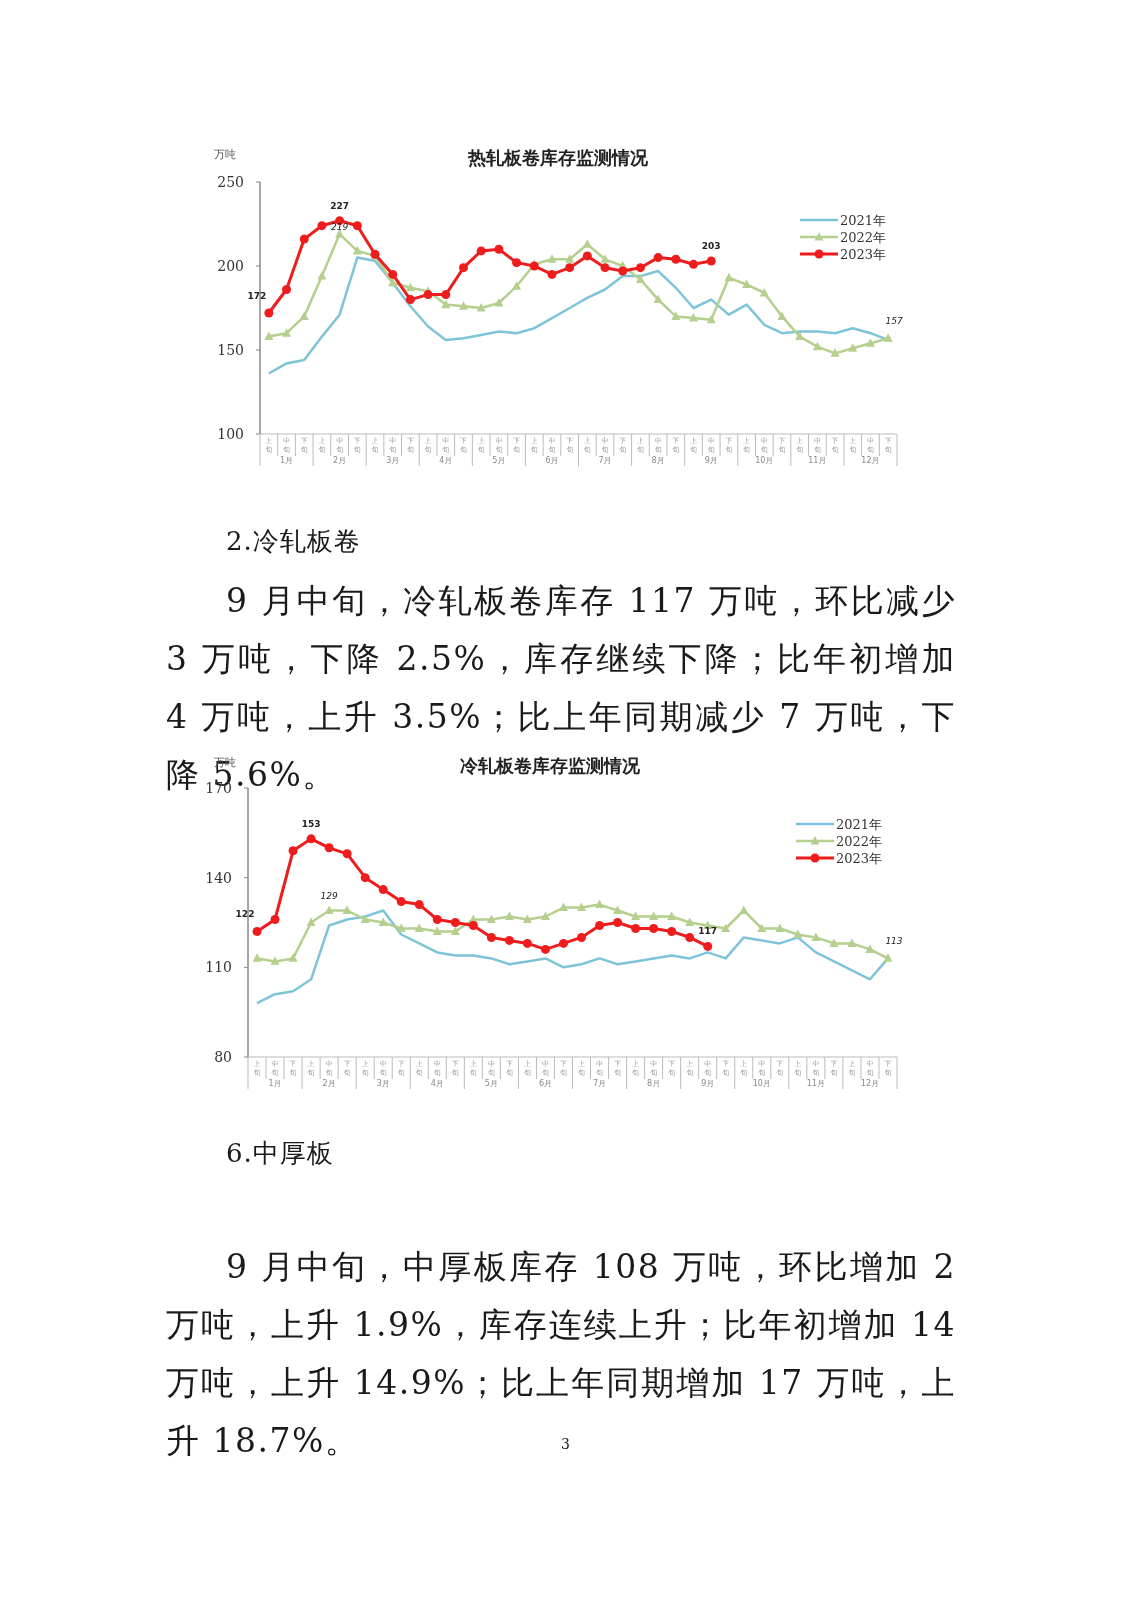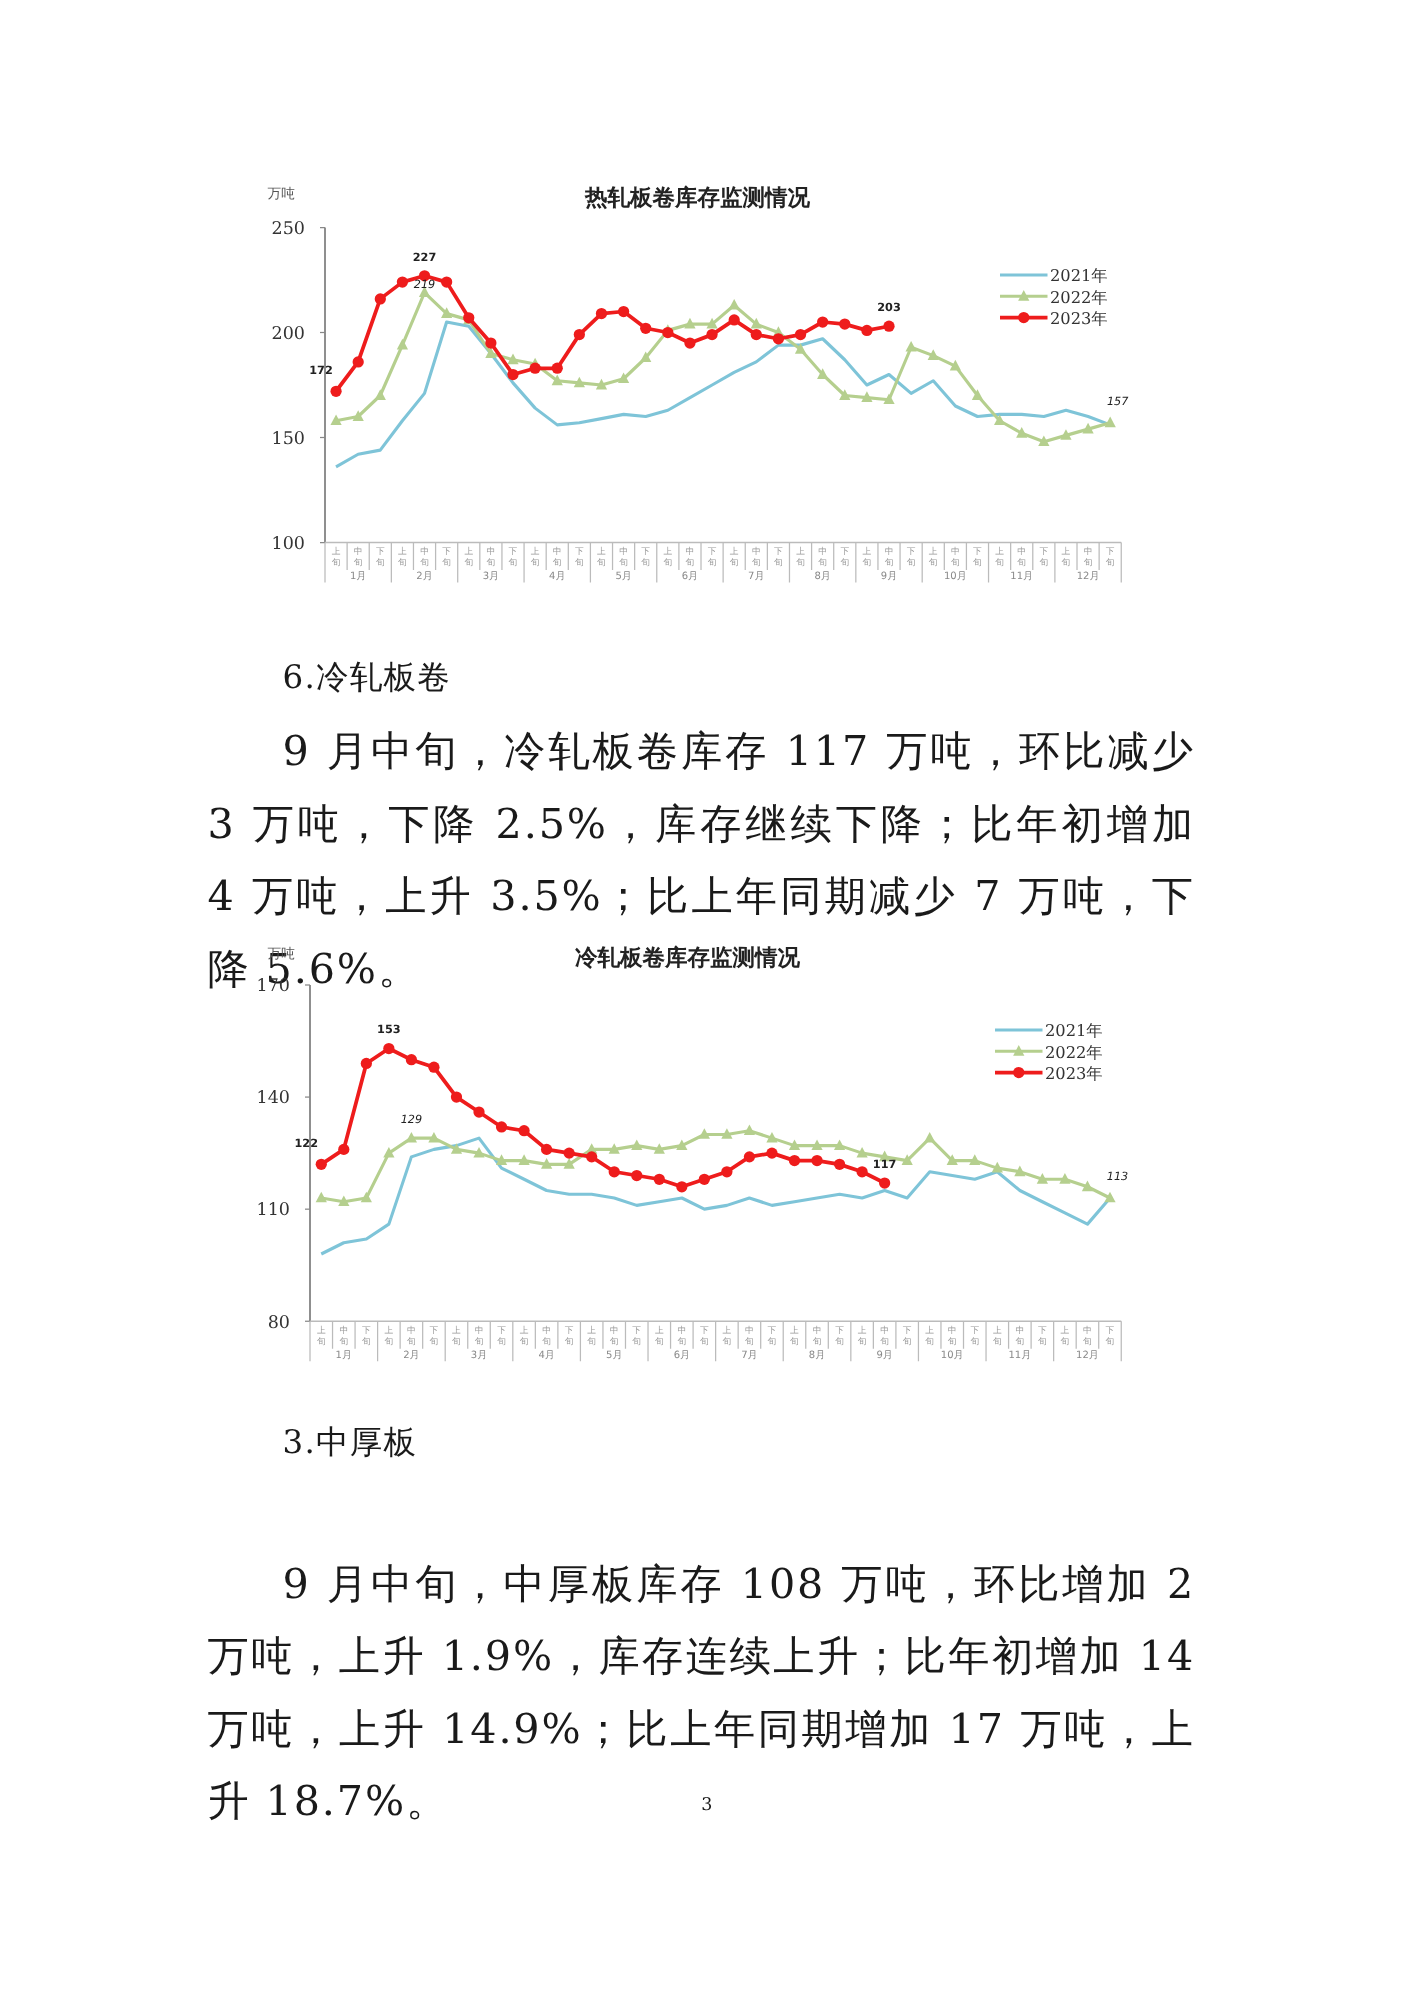--- a/index.html
+++ b/index.html
@@ -229,21 +229,21 @@
         <text x="640" y="102" font-size="13" fill="#333" font-family="DejaVu Serif, serif">2022年</text>
       </g>
       <g>
         <line x1="600" y1="114" x2="638" y2="114" stroke="#ee1c1c" stroke-width="3"></line>
         <circle cx="619" cy="114" r="4.5" fill="#ee1c1c"></circle>
         <text x="640" y="119" font-size="13" fill="#333" font-family="DejaVu Serif, serif">2023年</text>
       </g>
     </svg>
   </div>
 
-<div class="heading" style="top:524px;">6.冷轧板卷</div>
+<div class="heading" style="top:524px;">2.冷轧板卷</div>
 <div class="para" style="top:572px;"><span class="indent"></span><span>9 月中旬，冷轧板卷库存 117 万吨，环比减少 3 万吨，下降 2.5%，库存继续下降；比年初增加 4 万吨，上升 3.5%；比上年同期减少 7 万吨，下降 5.6%。</span></div>
 
 <div class="chart" id="chart1" style="left:200px; top:748px;">
     <svg width="720" height="348" viewBox="0 0 720 348">
       <text x="350" y="24" font-size="18" font-weight="bold" text-anchor="middle" font-family="DejaVu Serif, serif" fill="#222">冷轧板卷库存监测情况</text>
       <text x="14" y="18" font-size="11" fill="#555" font-family="DejaVu Sans, sans-serif">万吨</text>
       <line x1="48" y1="40" x2="48" y2="309" stroke="#888888" stroke-width="1.5"></line>
       <line x1="48" y1="309" x2="697" y2="309" stroke="#bbb" stroke-width="1.2"></line>
       <line x1="44" y1="309" x2="48" y2="309" stroke="#888888"></line>
       <text x="32" y="314" font-size="14" text-anchor="end" fill="#333" font-family="DejaVu Serif, serif">80</text>
@@ -454,16 +454,16 @@
         <text x="636" y="98" font-size="13" fill="#333" font-family="DejaVu Serif, serif">2022年</text>
       </g>
       <g>
         <line x1="596" y1="110" x2="634" y2="110" stroke="#ee1c1c" stroke-width="3"></line>
         <circle cx="615" cy="110" r="4.5" fill="#ee1c1c"></circle>
         <text x="636" y="115" font-size="13" fill="#333" font-family="DejaVu Serif, serif">2023年</text>
       </g>
     </svg>
   </div>
 
-<div class="heading" style="top:1136px;">3.中厚板</div>
+<div class="heading" style="top:1136px;">6.中厚板</div>
 <div class="para" style="top:1238px;"><span class="indent"></span><span>9 月中旬，中厚板库存 108 万吨，环比增加 2 万吨，上升 1.9%，库存连续上升；比年初增加 14 万吨，上升 14.9%；比上年同期增加 17 万吨，上升 18.7%。</span></div>
 
 <div class="pagenum">3</div>
 
 </body></html>

